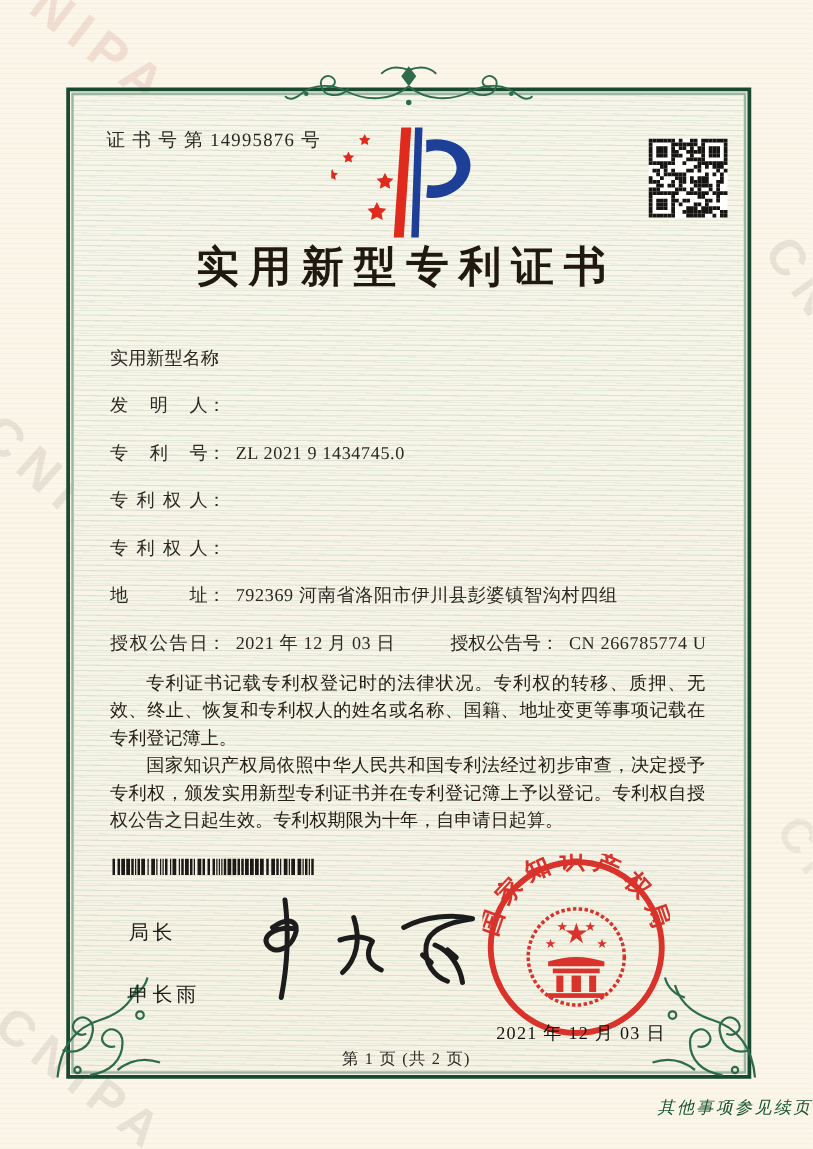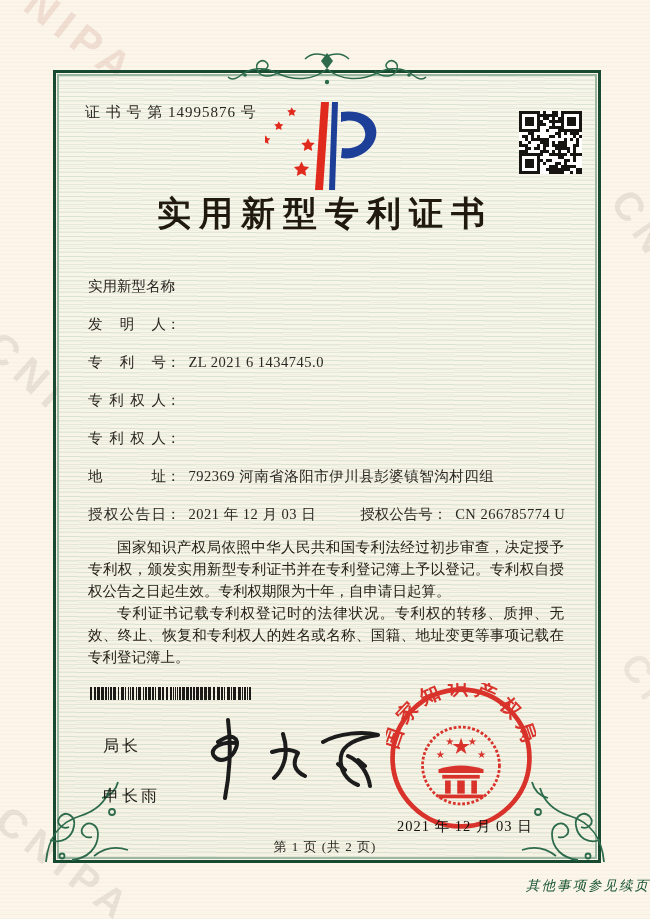--- a/index.html
+++ b/index.html
@@ -599,21 +599,21 @@
     <span class="flabel">实用新型名称</span>
       <span class="fcolon">：</span>
   </div>
   <div class="frow">
     <span class="flabel">发明人</span>
       <span class="fcolon">：</span>
   </div>
   <div class="frow">
     <span class="flabel">专利号</span>
       <span class="fcolon">：</span>
-    <span class="fvalue">ZL 2021 6 1434745.0</span>
+    <span class="fvalue">ZL 2021 9 1434745.0</span>
   </div>
   <div class="frow">
     <span class="flabel">专利权人</span>
       <span class="fcolon">：</span>
   </div>
   <div class="frow">
     <span class="flabel">专利权人</span>
       <span class="fcolon">：</span>
   </div>
   <div class="frow">
@@ -625,22 +625,22 @@
     <span class="flabel">授权公告日</span>
       <span class="fcolon">：</span>
     <span class="fvalue">2021 年 12 月 03 日</span>
     <span class="flabel2">授权公告号</span>
       <span class="fcolon">：</span>
     <span class="fvalue">CN 266785774 U</span>
   </div>
 </div>
 
 <div class="body-text">
+  <p>专利证书记载专利权登记时的法律状况。专利权的转移、质押、无效、终止、恢复和专利权人的姓名或名称、国籍、地址变更等事项记载在专利登记簿上。</p>
   <p>国家知识产权局依照中华人民共和国专利法经过初步审查，决定授予专利权，颁发实用新型专利证书并在专利登记簿上予以登记。专利权自授权公告之日起生效。专利权期限为十年，自申请日起算。</p>
-  <p>专利证书记载专利权登记时的法律状况。专利权的转移、质押、无效、终止、恢复和专利权人的姓名或名称、国籍、地址变更等事项记载在专利登记簿上。</p>
 </div>
 
 <div class="barcode" id="barcode">
     <b style="width: 2px;"></b>
     <s style="width: 2px;"></s>
     <b style="width: 2px;"></b>
     <s style="width: 1px;"></s>
     <b style="width: 3px;"></b>
     <s style="width: 1px;"></s>
     <b style="width: 3px;"></b>

